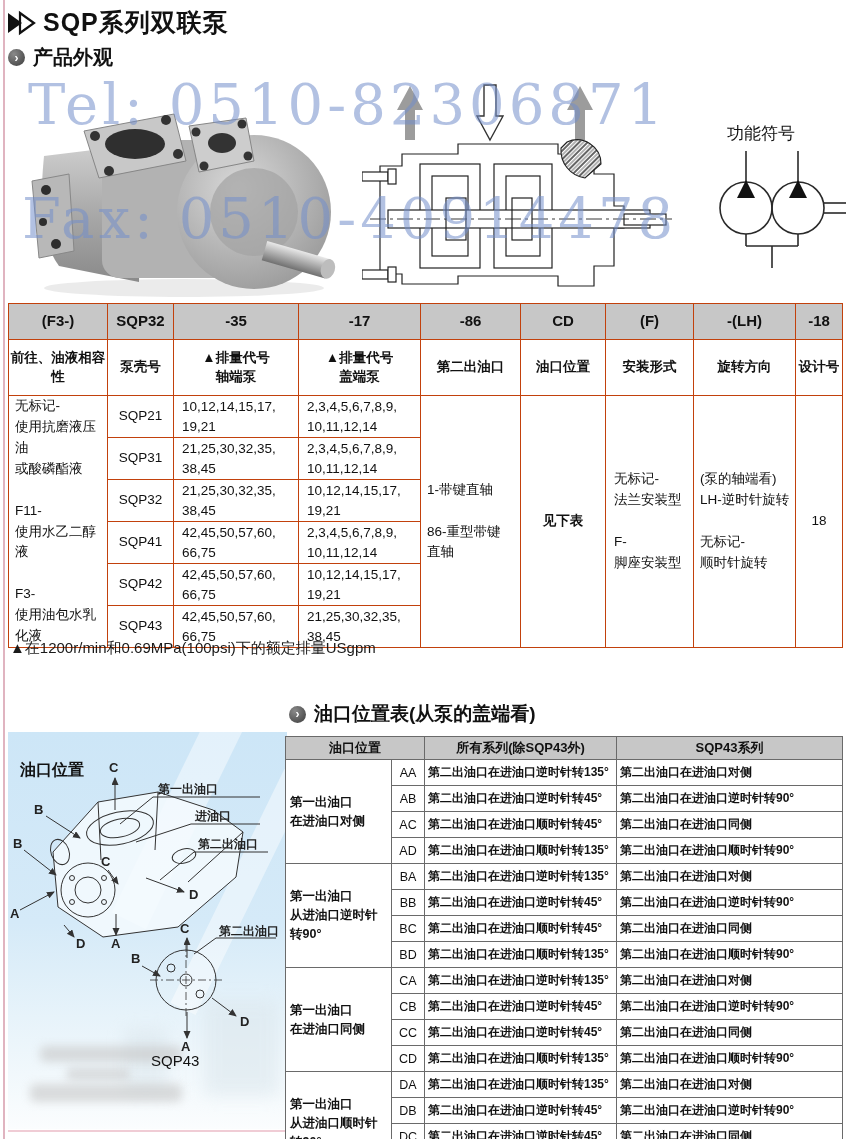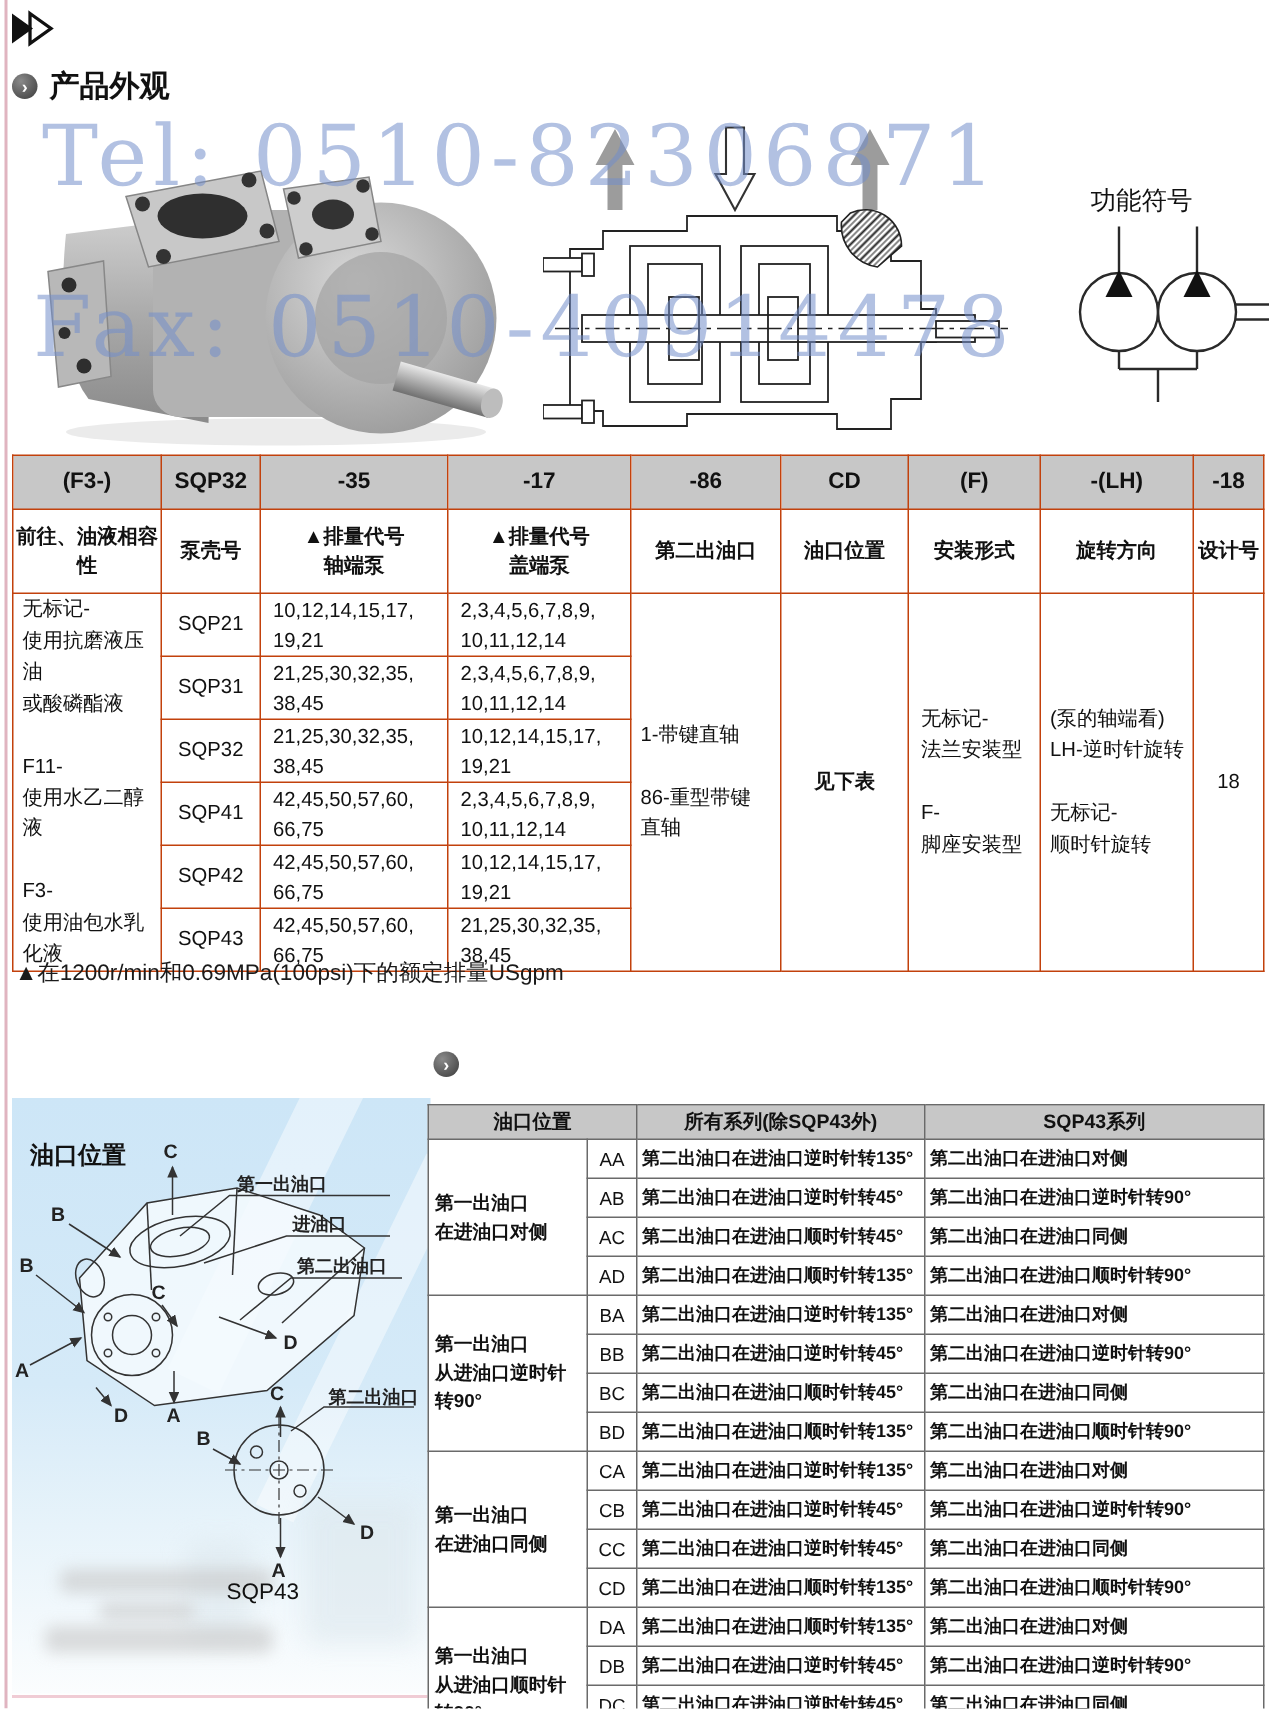--- a/index.html
+++ b/index.html
@@ -87,20 +87,21 @@
 <body>
 
 <div class="abs left-rule"></div>
 <div class="abs bottom-rule"></div>
 
 <div class="abs title-row">
   <svg width="32" height="26" viewBox="0 0 32 26">
     <polygon points="2,3 16,13 2,23" fill="#111"></polygon>
     <polygon points="14,3 28,13 14,23" fill="none" stroke="#111" stroke-width="2.2"></polygon>
   </svg>
+  <span class="title-text">SQP系列双联泵</span>
 </div>
 
 <div class="abs sec-head sec1">
   <span class="bullet">›</span>
   <span class="sec-text">产品外观</span>
 </div>
 
 <svg class="abs photo-svg" width="340" height="215" viewBox="0 0 340 215">
   <defs>
     <linearGradient id="gBody" x1="0" y1="0" x2="0" y2="1">
@@ -305,20 +306,21 @@
     <td class="num pre">21,25,30,32,35,
 38,45</td>
   </tr>
 </tbody>
   </table>
 
 <div class="abs fnote">▲在1200r/min和0.69MPa(100psi)下的额定排量USgpm</div>
 
 <div class="abs sec-head sec2">
   <span class="bullet">›</span>
+  <span class="sec-text">油口位置表(从泵的盖端看)</span>
 </div>
 
 <div class="abs blue-panel">
   <div class="stripe" style="left:150px; top:-20px; width:38px; height:220px;"></div>
   <div class="stripe" style="left:218px; top:30px;  width:28px; height:260px;"></div>
   <div class="blob lite" style="left:196px; top:268px; width:74px; height:96px;"></div>
   <div class="blob lite" style="left:116px; top:296px; width:44px; height:64px;"></div>
   <div class="blob" style="left:32px;  top:314px; width:142px; height:16px;"></div>
   <div class="blob" style="left:58px;  top:336px; width:64px;  height:12px;"></div>
   <div class="blob" style="left:22px;  top:352px; width:152px; height:18px;"></div>

